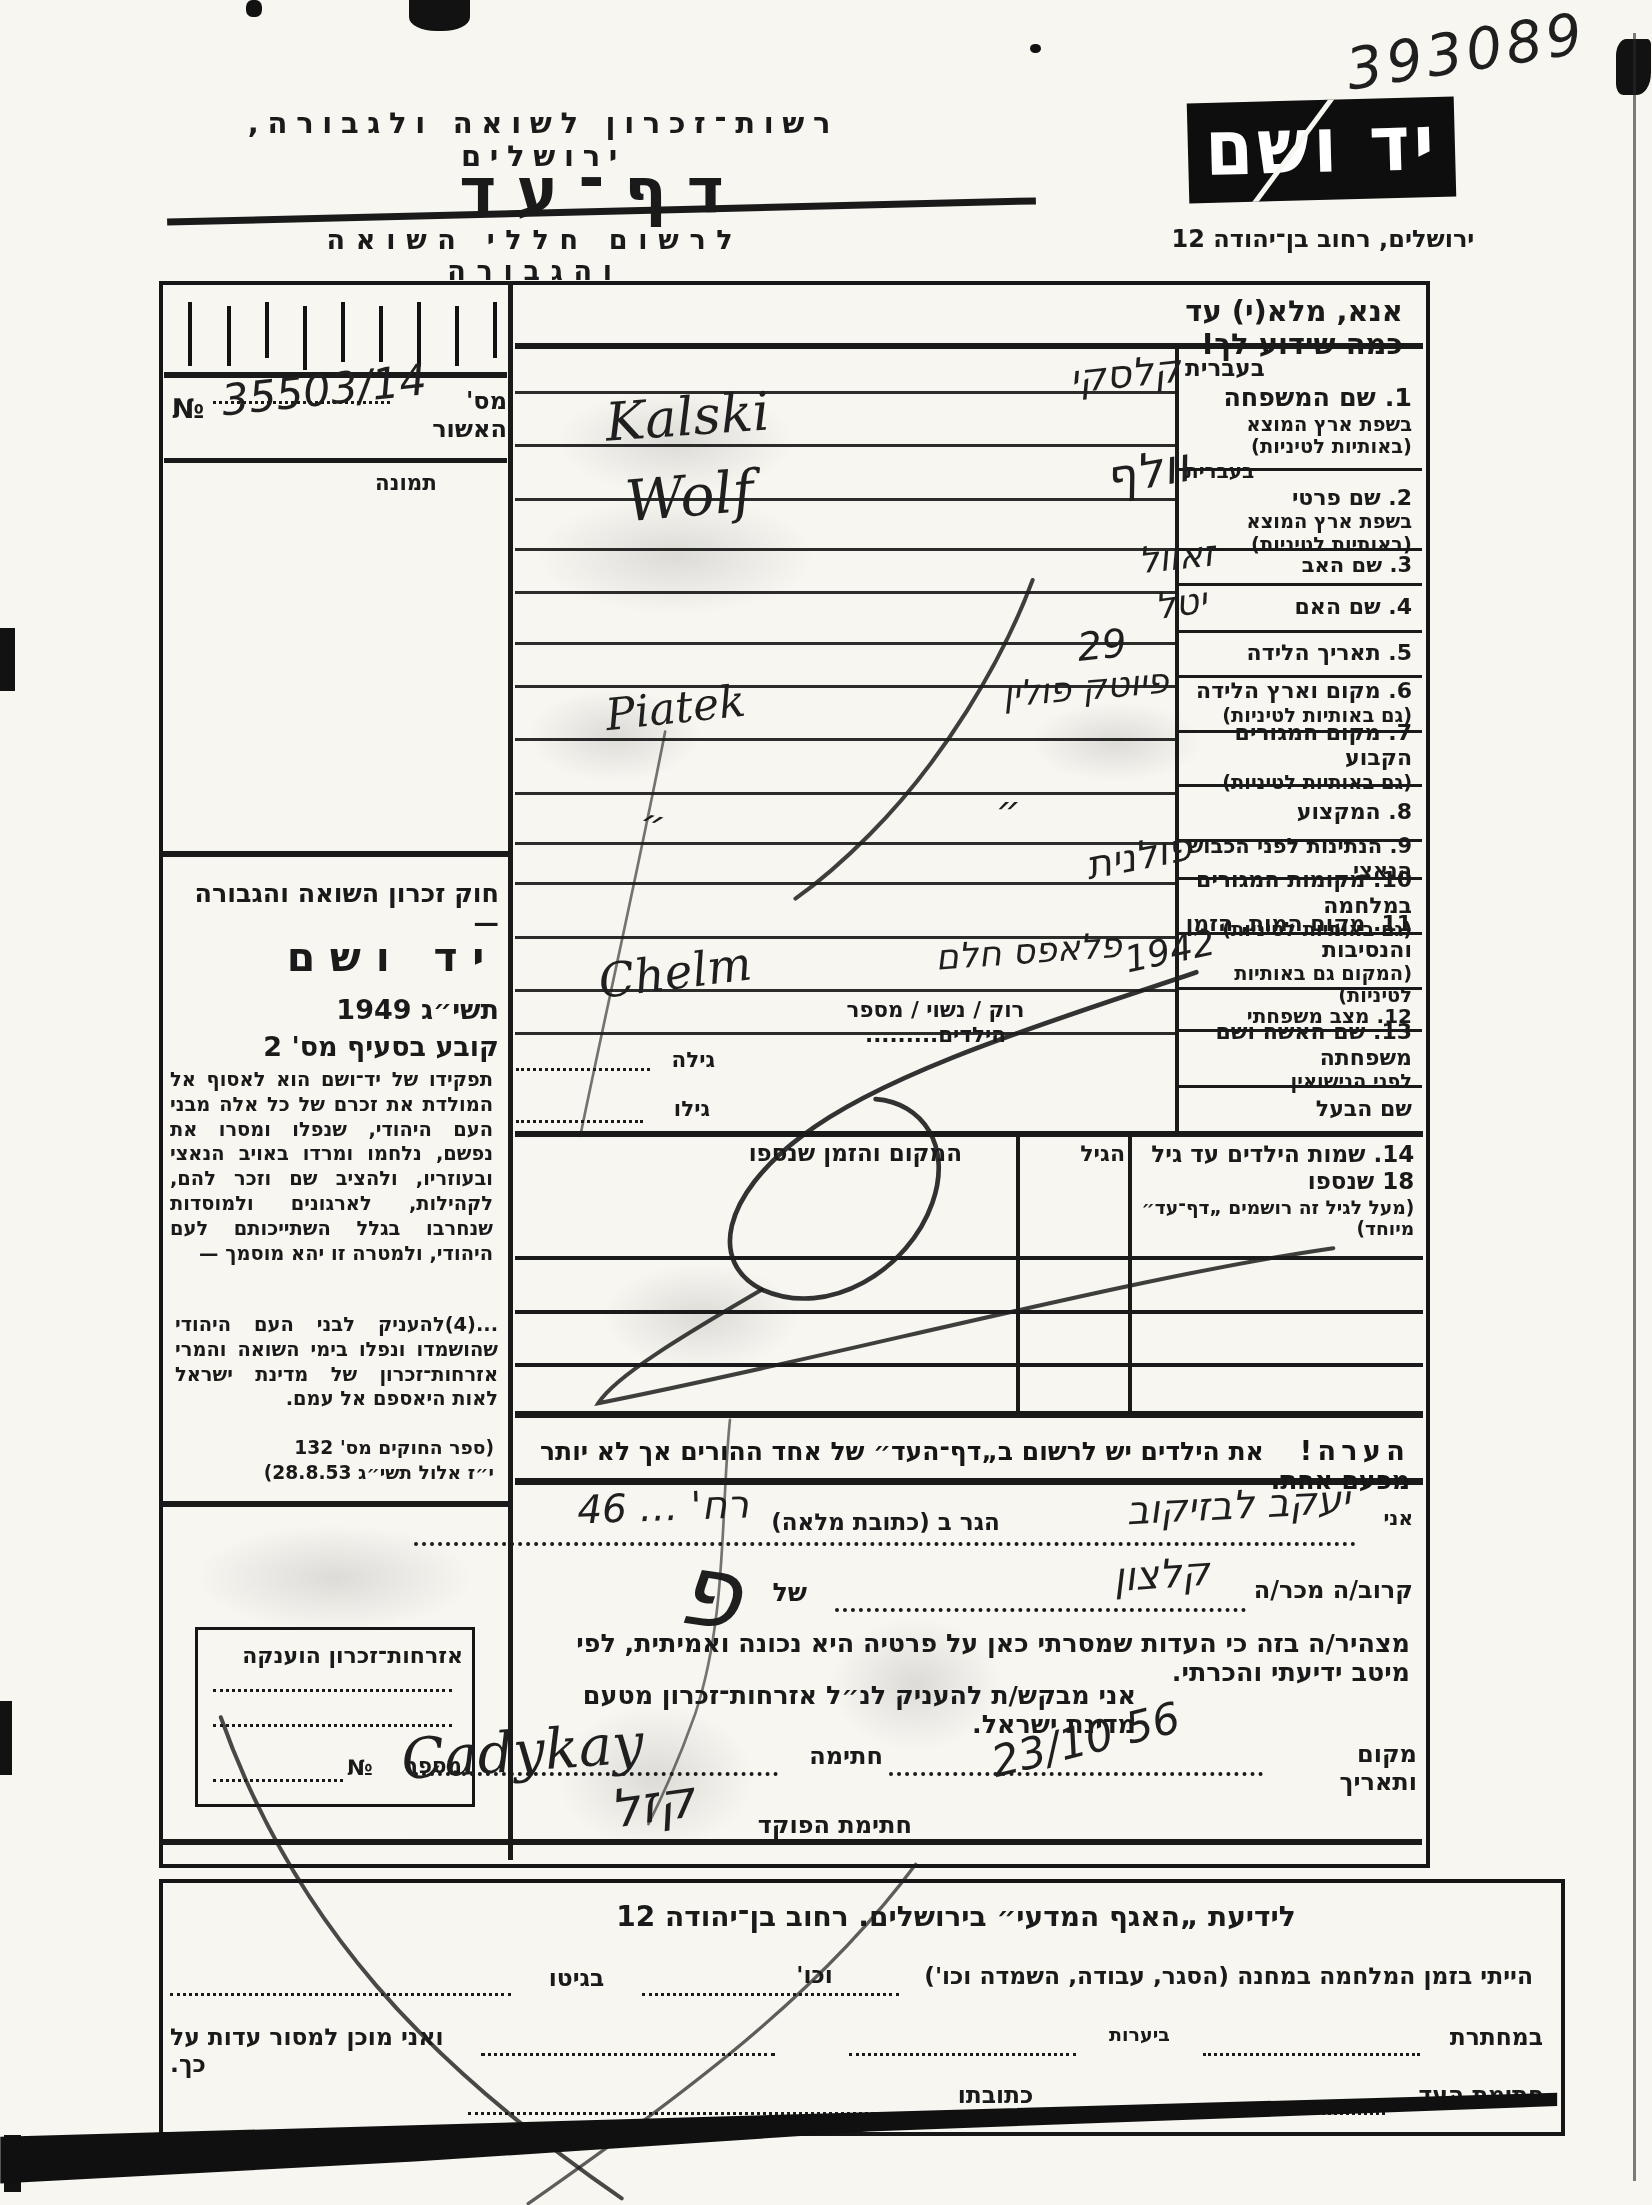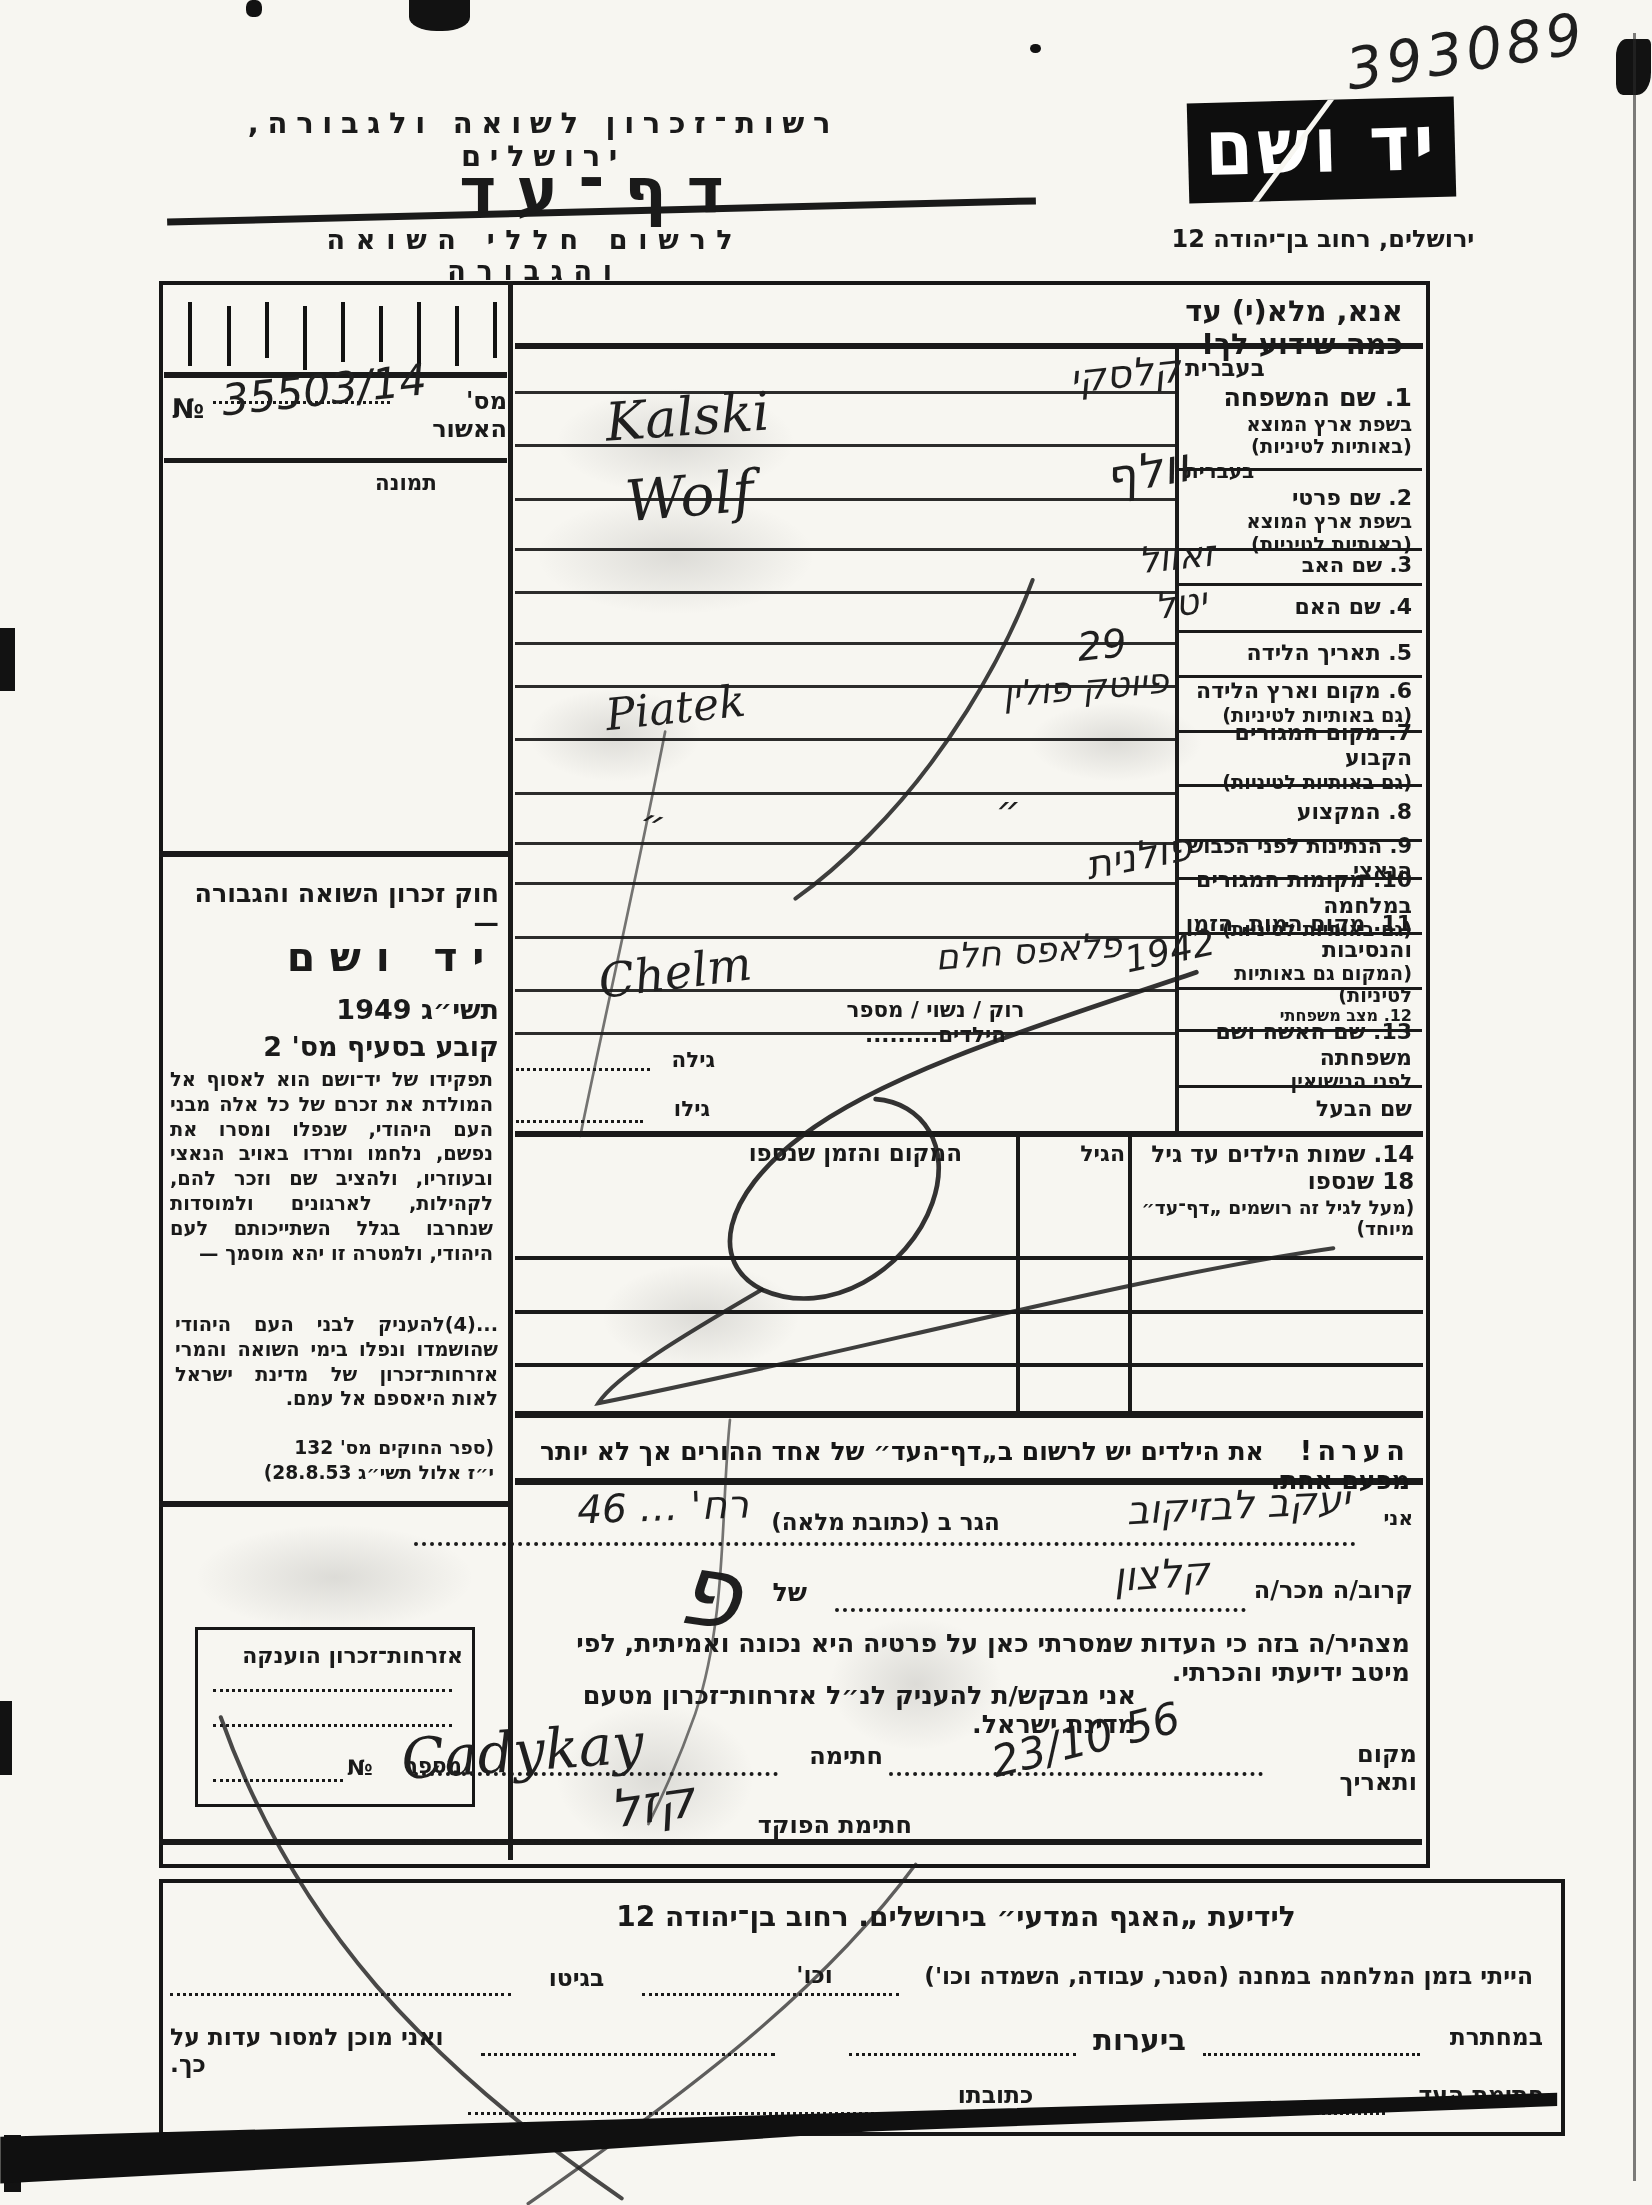--- a/index.html
+++ b/index.html
@@ -119,21 +119,21 @@
         <div class="lbl" style="text-align: right; font-size: 22px; padding: 0.7px 4px;">10. מקומות המגורים במלחמה</div>
         <div class="lbl" style="text-align: right; font-size: 19.4px; padding: 0.7px 4px;">(גם באותיות לטיניות)</div>
       </div>
       <div class="hline z2" style="left:1179px;top:932px;width:243px;height:3.3px;"></div>
       <div class="abs z3" style="left:1181px;top:932px;width:235px;height:55px;display:flex;flex-direction:column;justify-content:center;">
         <div class="lbl" style="text-align: right; font-size: 22px; padding: 0.7px 4px;">11. מקום המות, הזמן והנסיבות</div>
         <div class="lbl" style="text-align: right; font-size: 19.4px; padding: 0.7px 4px;">(המקום גם באותיות לטיניות)</div>
       </div>
       <div class="hline z2" style="left:1179px;top:987px;width:243px;height:3.3px;"></div>
       <div class="abs z3" style="left:1181px;top:987px;width:235px;height:42px;display:flex;flex-direction:column;justify-content:center;">
-        <div class="lbl" style="text-align: right; font-size: 16px; padding: 0.7px 4px; margin-top: 16px;">12. מצב משפחתי</div>
+        <div class="lbl" style="text-align: right; font-size: 20px; padding: 0.7px 4px; margin-top: 16px;">12. מצב משפחתי</div>
       </div>
       <div class="hline z2" style="left:1179px;top:1029px;width:243px;height:3.3px;"></div>
       <div class="abs z3" style="left:1181px;top:1029px;width:235px;height:55px;display:flex;flex-direction:column;justify-content:center;">
         <div class="lbl" style="text-align: right; font-size: 22px; padding: 0.7px 4px;">13. שם האשה ושם משפחתה</div>
         <div class="lbl" style="text-align: right; font-size: 19.4px; padding: 0.7px 4px;">לפני הנישואין</div>
       </div>
       <div class="hline z2" style="left:1179px;top:1085px;width:243px;height:3.3px;"></div>
       <div class="abs z3" style="left:1181px;top:1085px;width:235px;height:48px;display:flex;flex-direction:column;justify-content:center;">
         <div class="lbl" style="text-align: right; font-size: 22px; padding: 0.7px 4px;">שם הבעל</div>
       </div>
@@ -227,21 +227,21 @@
   <div class="abs z2" style="left:159px;top:1879px;width:1398px;height:249px;border:4.7px solid #161616;"></div>
   <div class="abs lbl z3" style="left:555px;top:1901px;width:802px;font-size:28px;text-align:center;">לידיעת „האגף המדעי״ בירושלים.   רחוב בן־יהודה 12</div>
 
   <div class="abs lbl z3" style="left:905px;top:1963px;width:628px;font-size:23.4px;text-align:right;">הייתי בזמן המלחמה במחנה (הסגר, עבודה, השמדה וכו')</div>
   <div class="dot z2" style="left:642px;top:1993px;width:257px;"></div>
   <div class="abs lbl z3" style="left:518px;top:1965px;width:117px;font-size:23.4px;text-align:center;">בגיטו</div>
   <div class="dot z2" style="left:170px;top:1993px;width:341px;"></div>
 
   <div class="abs lbl z3" style="left:1423px;top:2024px;width:120px;font-size:23.4px;text-align:right;">במחתרת</div>
   <div class="dot z2" style="left:1203px;top:2053px;width:217px;"></div>
-  <div class="abs lbl z3" style="left:1081px;top:2024px;width:117px;font-size:29px;text-align:center;">ביערות</div>
+  <div class="abs lbl z3" style="left:1081px;top:2024px;width:117px;font-size:19px;text-align:center;">ביערות</div>
   <div class="dot z2" style="left:849px;top:2053px;width: 227px;"></div>
   <div class="abs lbl z3" style="left:781px;top:1962px;width:67px;font-size:23.4px;text-align:center;">וכו'</div>
   <div class="dot z2" style="left:481px;top:2053px;width:294px;"></div>
   <div class="abs lbl z3" style="left:170px;top:2024px;width:307px;font-size:23.4px;text-align:left;">ואני מוכן למסור עדות על כך.</div>
 
   <div class="abs lbl z3" style="left:1390px;top:2082px;width:154px;font-size:23.4px;text-align:right;">חתימת העד</div>
   <div class="dot z2" style="left:1076px;top:2112px;width:309px;"></div>
   <div class="abs lbl z3" style="left:922px;top:2082px;width:147px;font-size:23.4px;text-align:center;">כתובתו</div>
   <div class="dot z2" style="left:468px;top:2112px;width:448px;"></div>
 

